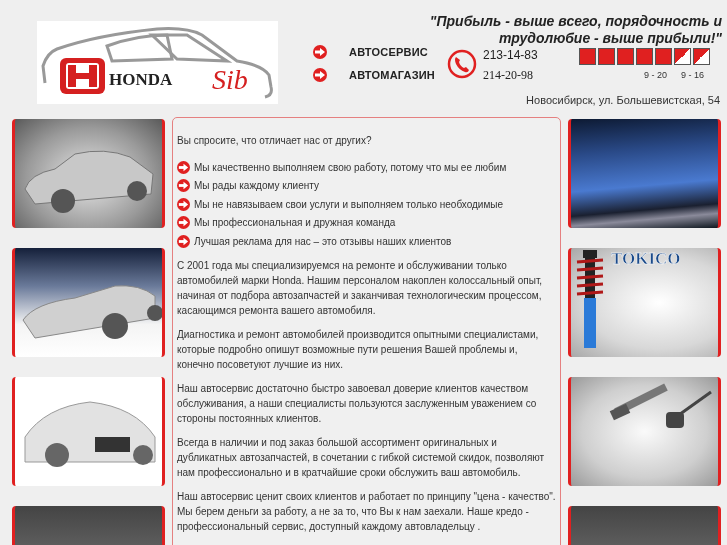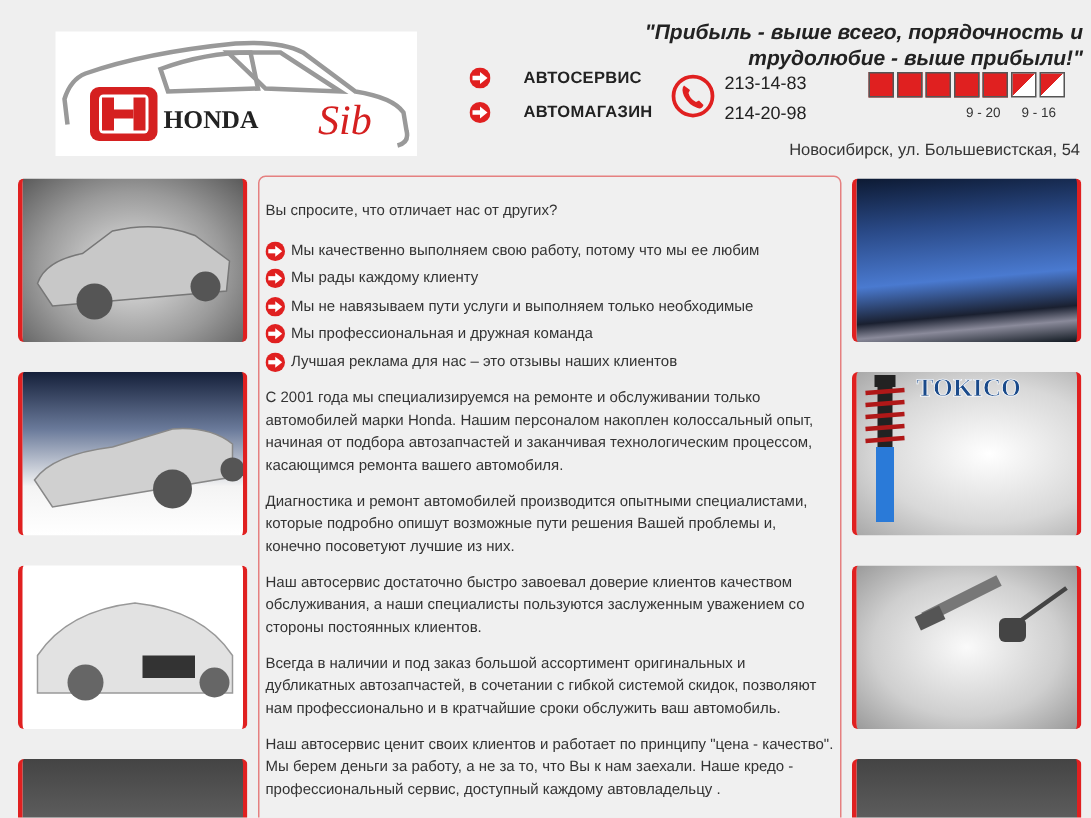--- a/index.html
+++ b/index.html
@@ -65,21 +65,21 @@
       <path d="M7 3 L12 7 L7 11 Z" fill="#fff"></path>
     </svg>
   <span>АВТОМАГАЗИН</span>
 </div>
 
 <svg id="phone-icon" class="abs" viewBox="0 0 30 30">
   <circle cx="15" cy="15" r="13" fill="none" stroke="#e02020" stroke-width="2.5"></circle>
   <path d="M9 8 Q7 10 9 15 Q12 21 18 23 Q21 24 22 21 L19 18 L17 19 Q13 17 12 13 L13 11 Z" fill="#e02020"></path>
 </svg>
 <div class="abs phone" style="top:45px;">213-14-83</div>
-<div class="abs phone" style="top:65px;">214-20-98</div>
+<div class="abs phone" style="top:65px;font-family:Liberation Serif, serif;">214-20-98</div>
 
 <div id="hours" class="abs">
   <div class="hsq"></div>
   <div class="hsq"></div>
   <div class="hsq"></div>
   <div class="hsq"></div>
   <div class="hsq"></div>
   <div class="hsq" style="background:linear-gradient(135deg,#e02020 50%,#fff 50%);"></div>
   <div class="hsq" style="background:linear-gradient(135deg,#e02020 50%,#fff 50%);"></div>
 </div>
@@ -156,21 +156,21 @@
           <path d="M7 3 L12 7 L7 11 Z" fill="#fff"></path>
         </svg>
         <span>Мы рады каждому клиенту</span>
       </li>
     <li>
         <svg class="arrow-icon" viewBox="0 0 14 14">
           <circle cx="7" cy="7" r="7" fill="#e02020"></circle>
           <rect x="2" y="5.5" width="6" height="3" fill="#fff"></rect>
           <path d="M7 3 L12 7 L7 11 Z" fill="#fff"></path>
         </svg>
-        <span>Мы не навязываем пути услуги и выполняем только необходимые</span>
+        <span>Мы не навязываем свои услуги и выполняем только необходимые</span>
       </li>
     <li>
         <svg class="arrow-icon" viewBox="0 0 14 14">
           <circle cx="7" cy="7" r="7" fill="#e02020"></circle>
           <rect x="2" y="5.5" width="6" height="3" fill="#fff"></rect>
           <path d="M7 3 L12 7 L7 11 Z" fill="#fff"></path>
         </svg>
         <span>Мы профессиональная и дружная команда</span>
       </li>
     <li>

